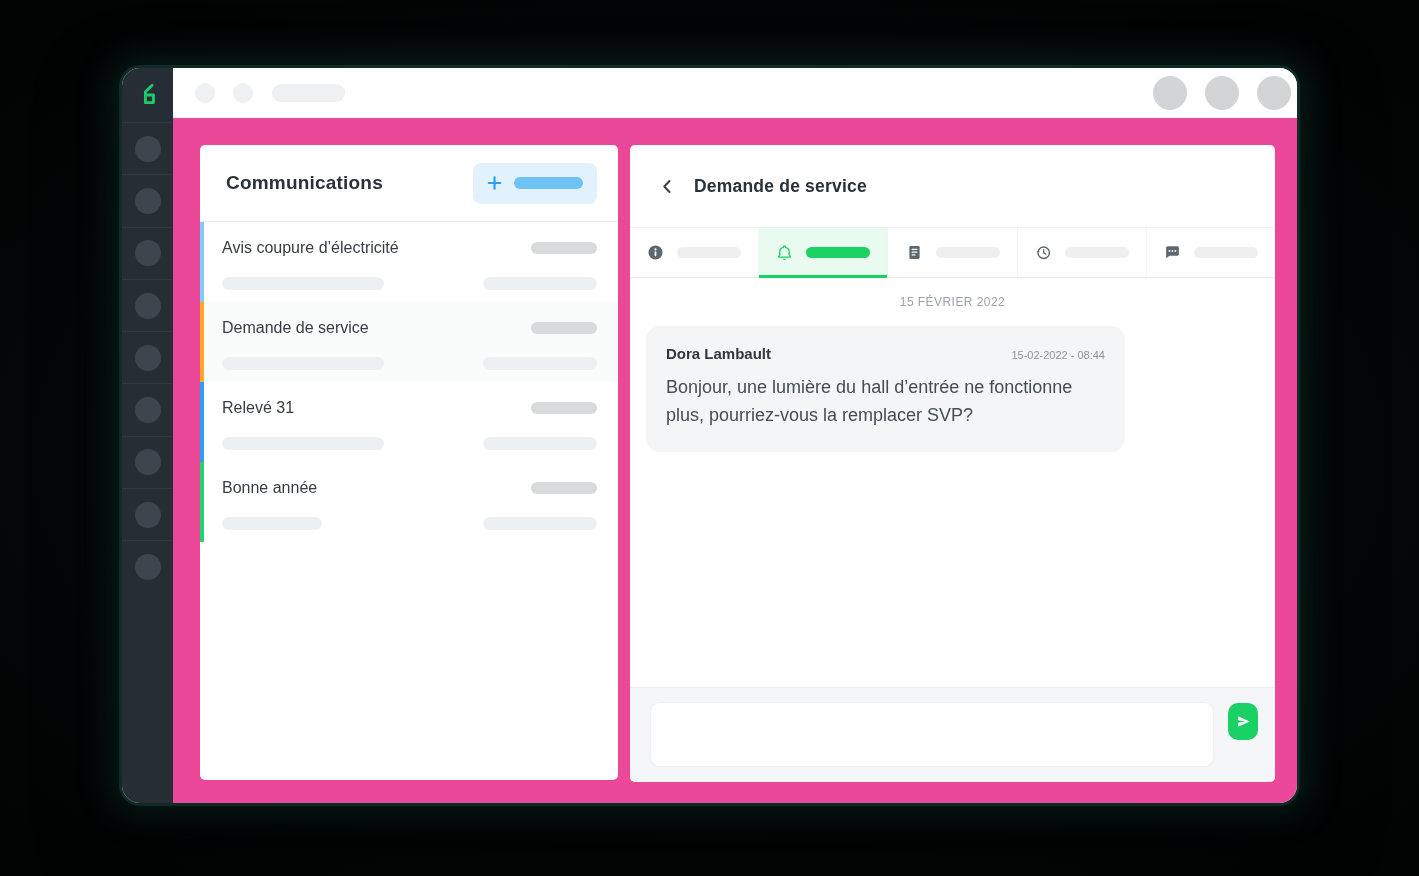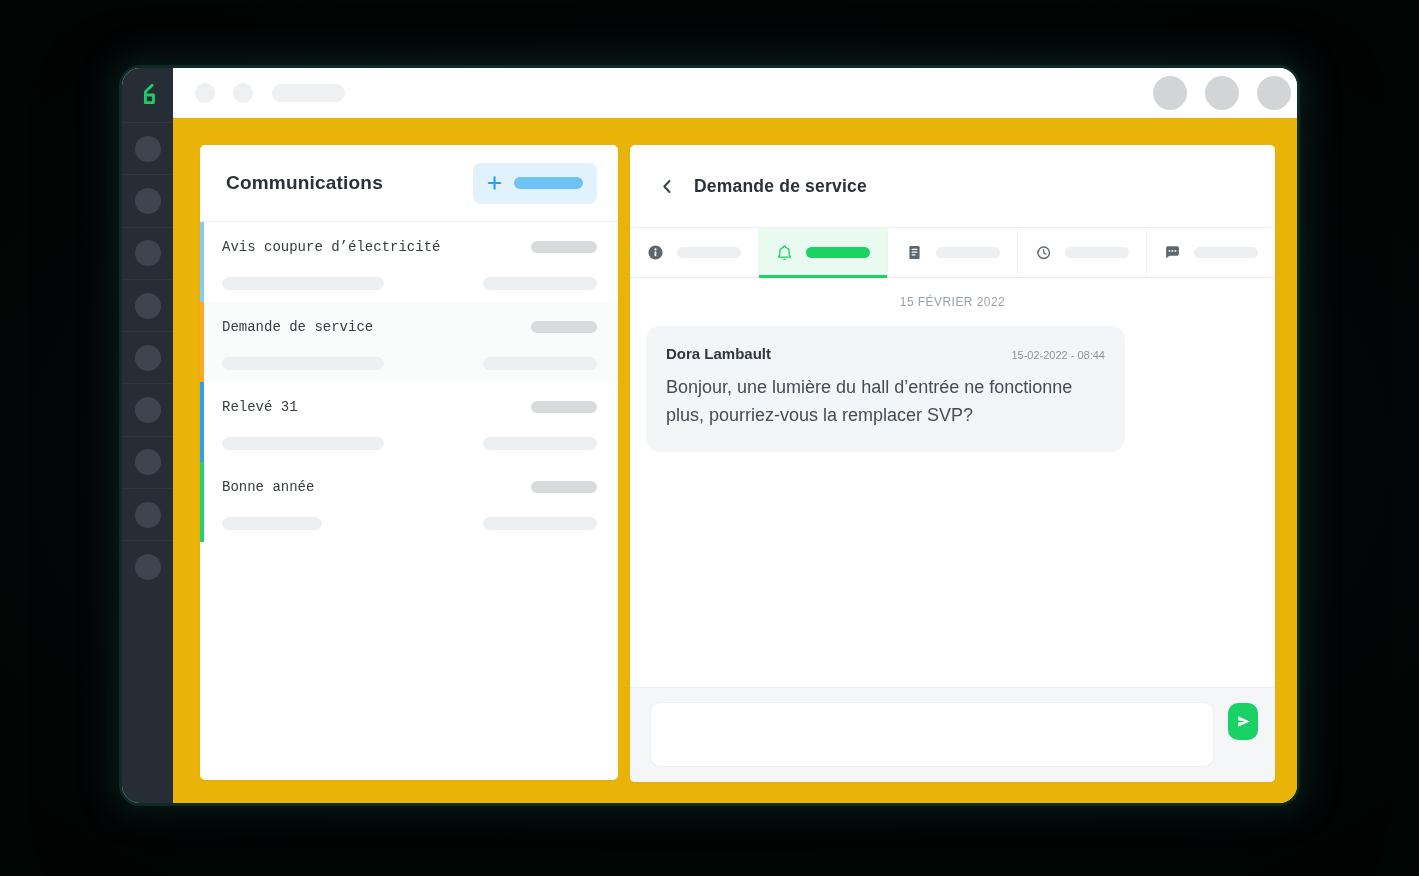--- a/index.html
+++ b/index.html
@@ -26,37 +26,37 @@
   
   .topbar{ position:absolute; left:51px; top:0; width:1124px; height:50px; background:#fff;
            border-bottom:1px solid #ebedee; display:flex; align-items:center; }
   .tb-circle{ width:20px; height:20px; border-radius:50%; background:#eef0f1; display:inline-block; }
   .tb-c1{ margin-left:22px; } .tb-c2{ margin-left:18px; }
   .tb-pill{ width:73px; height:18px; border-radius:9px; background:#eef0f1; margin-left:19px; display:inline-block; }
   .tb-right{ margin-left:auto; margin-right:6px; display:flex; gap:18px; }
   .tb-avatar{ width:34px; height:34px; border-radius:50%; background:#d2d4d6; }
 
   
-  .content{ position:absolute; left:51px; top:50px; right:0; bottom:0; background:#eab308; }
+  .content{ position:absolute; left:51px; top:50px; right:0; bottom:0; background:#ec4899; }
   .card{ position:absolute; background:#fff; border-radius:5px; box-shadow:0 1px 2px rgba(20,30,40,.04); }
 
   
   .comm-card{ left:27px; top:27px; width:418px; height:635px; overflow:hidden; }
   .comm-header{ height:77px; display:flex; align-items:center; padding:0 21px 0 26px;
                 border-bottom:1px solid #eaedee; }
   .comm-title{ font-size:19px; font-weight:700; color:#2a3138; letter-spacing:.2px; }
   .add-btn{ margin-left:auto; width:124px; height:41px; border:none; border-radius:8px; background:#e1f2fd;
             display:flex; align-items:center; padding:0 14px; gap:12px; cursor:pointer; }
   .add-pill{ width:82px; height:12px; border-radius:6px; background:#6fc2f4; }
 
   .comm-item{ height:80px; border-left:4px solid transparent; padding:0 21px 0 18px;
               position:relative; cursor:pointer; background:#fff; }
   .comm-item.selected{ background:#fafbfb; }
   .ci-top{ padding-top:17px; display:flex; align-items:center; justify-content:space-between; }
-  .ci-title{ font-size:14px; font-weight:500; color:#363d44;font-family:Liberation Mono, monospace; }
+  .ci-title{ font-size:16px; font-weight:500; color:#363d44; }
   .ph-meta{ width:66px; height:12px; border-radius:6px; background:#d8dadc; }
   .ci-bottom{ position:absolute; left:18px; right:21px; top:55px; display:flex; justify-content:space-between; }
   .ph-line{ width:162px; height:13px; border-radius:6.5px; background:#edf0f2; }
   .ph-date{ width:114px; height:13px; border-radius:6.5px; background:#edf0f2; }
   .comm-item:nth-child(4) .ph-line{ width:100px; }
 
   
   .conv-card{ left:457px; top:27px; width:645px; height:637px; display:flex; flex-direction:column; overflow:hidden; }
   .conv-header{ height:83px; flex:0 0 83px; display:flex; align-items:center; padding-left:24px;
                 border-bottom:1px solid #eef0f1; }

